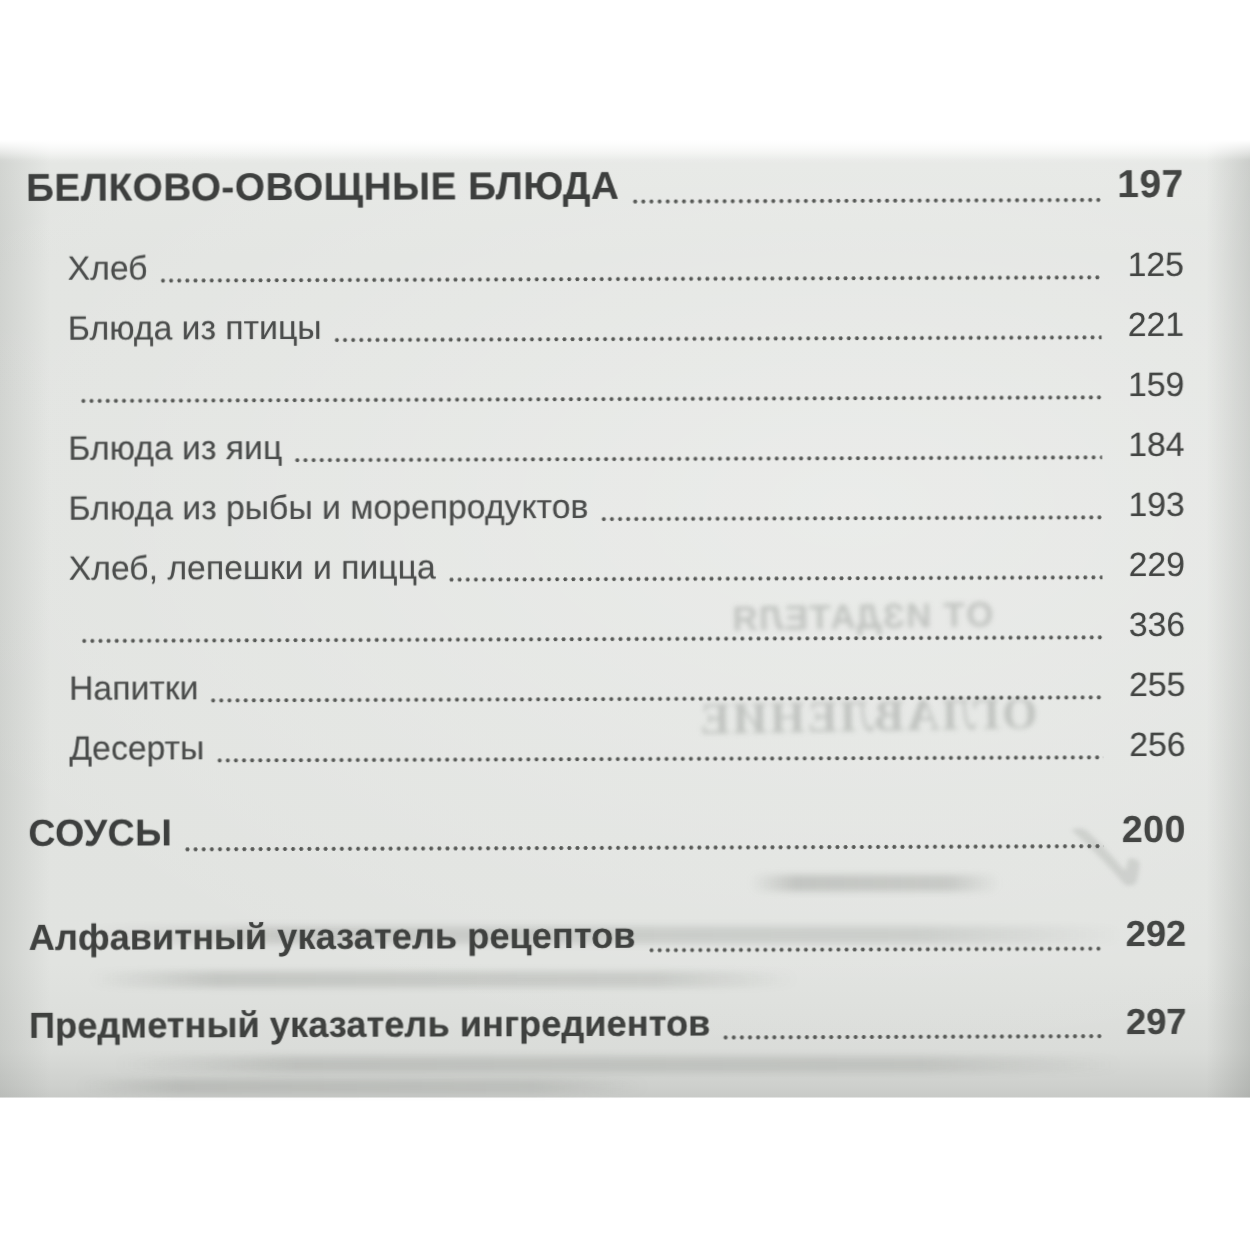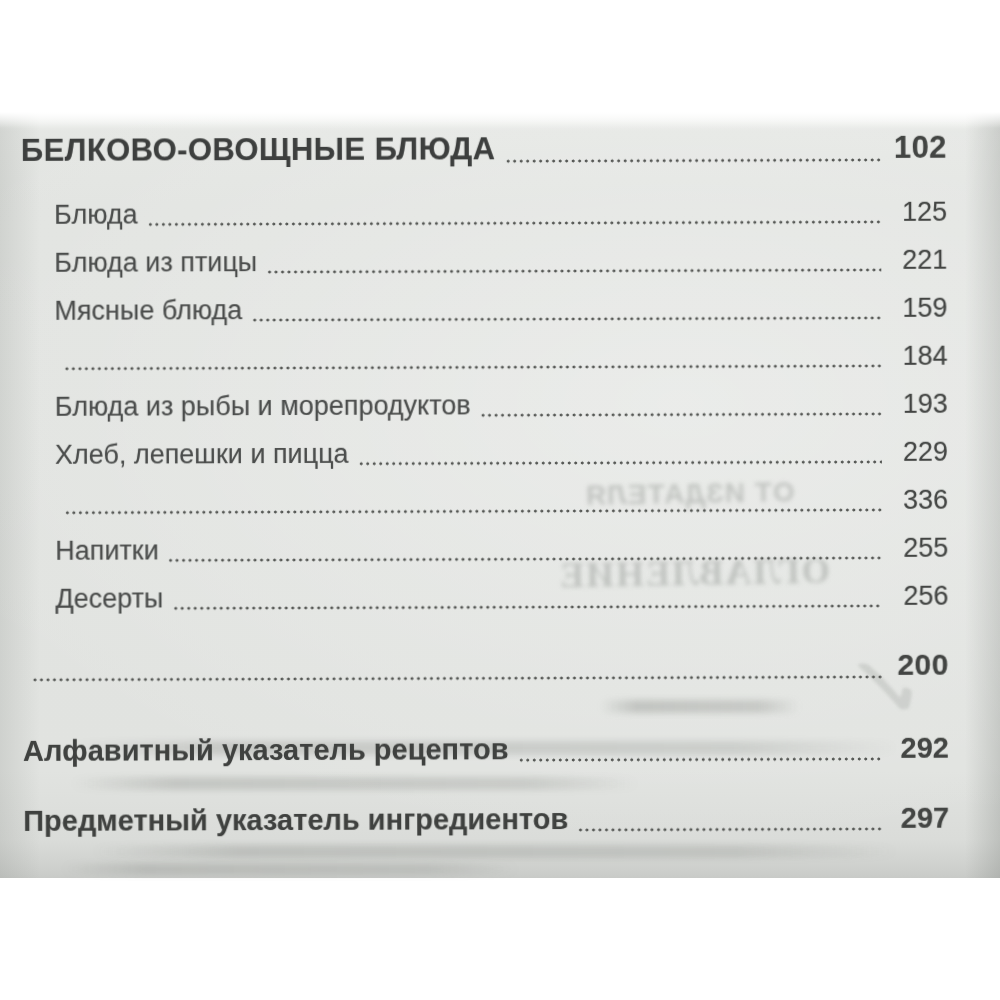--- a/index.html
+++ b/index.html
@@ -79,42 +79,42 @@
     <div class="streak s1"></div>
     <div class="streak s2"></div>
     <div class="streak s3"></div>
     <div class="streak s4"></div>
     <div class="streak s5"></div>
 
     <div class="toc">
   <div class="row type-h1">
     <span class="label">БЕЛКОВО-ОВОЩНЫЕ БЛЮДА</span>
     <span class="leader"></span>
-    <span class="num">102</span>
+    <span class="num">197</span>
   </div>
 
   <div class="row type-item">
-    <span class="label">Блюда</span>
+    <span class="label">Хлеб</span>
     <span class="leader"></span>
     <span class="num">125</span>
   </div>
 
   <div class="row type-item">
     <span class="label">Блюда из птицы</span>
     <span class="leader"></span>
     <span class="num">221</span>
   </div>
 
   <div class="row type-item">
-    <span class="label">Мясные блюда</span>
     <span class="leader"></span>
     <span class="num">159</span>
   </div>
 
   <div class="row type-item">
+    <span class="label">Блюда из яиц</span>
     <span class="leader"></span>
     <span class="num">184</span>
   </div>
 
   <div class="row type-item">
     <span class="label">Блюда из рыбы и морепродуктов</span>
     <span class="leader"></span>
     <span class="num">193</span>
   </div>
 
@@ -135,20 +135,21 @@
     <span class="num">255</span>
   </div>
 
   <div class="row type-item">
     <span class="label">Десерты</span>
     <span class="leader"></span>
     <span class="num">256</span>
   </div>
 
   <div class="row type-h2">
+    <span class="label">СОУСЫ</span>
     <span class="leader"></span>
     <span class="num">200</span>
   </div>
 
   <div class="row type-index">
     <span class="label">Алфавитный указатель рецептов</span>
     <span class="leader"></span>
     <span class="num">292</span>
   </div>
 

